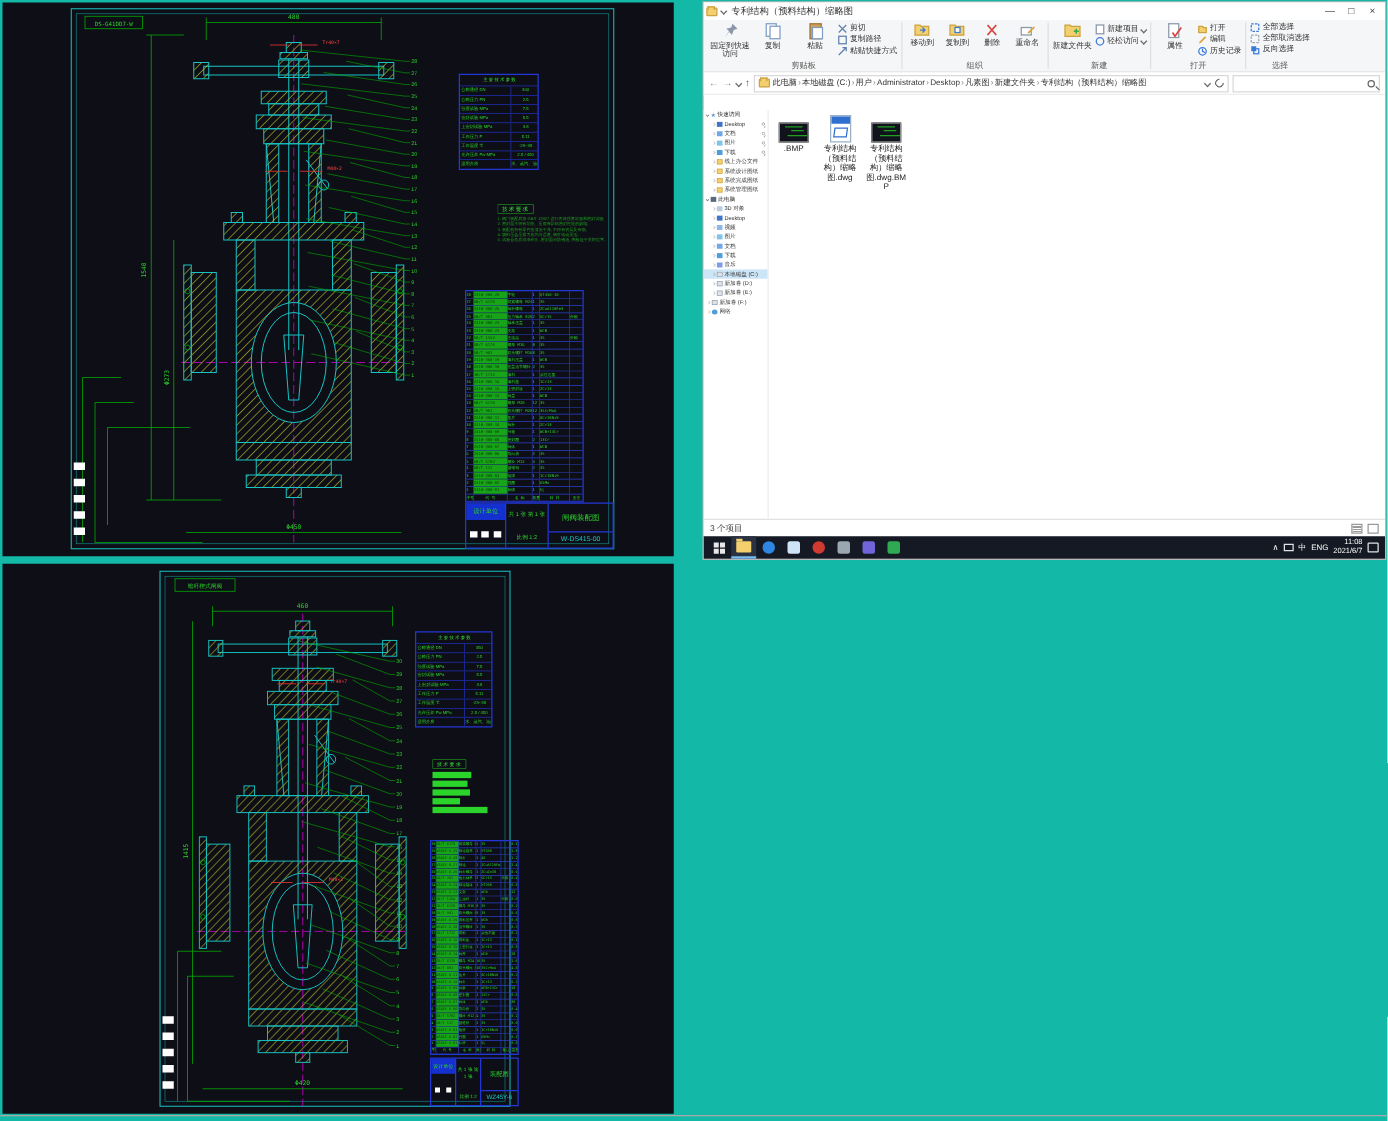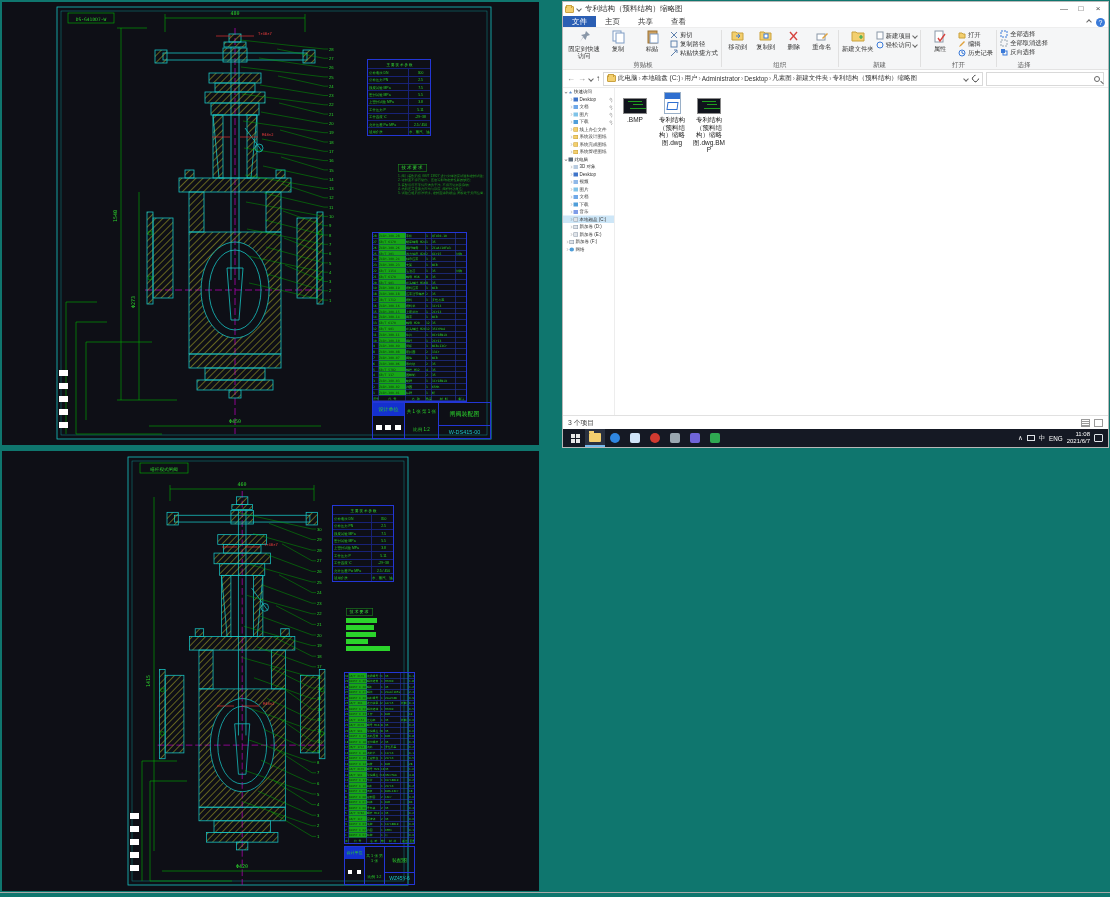--- a/index.html
+++ b/index.html
@@ -1,18 +1,18 @@
 <!DOCTYPE html>
 <html><head>
 <meta charset="utf-8">
 <style>
   *{margin:0;padding:0;box-sizing:border-box}
   html,body{background:#fff}
   body{font-family:"Liberation Sans",sans-serif}
-  .page{position:relative;width:1110px;height:897px;background:#0f766e;overflow:hidden}
+  .page{position:relative;width:1110px;height:897px;background:#14b8a6;overflow:hidden}
 
   
   .cad-panel{position:absolute;left:2px;width:537px;background:#0e0f16;overflow:hidden}
   #cad-top{top:2px;height:443px}
   #cad-bottom{top:451px;height:440px}
   .cad-panel svg{position:absolute;left:0;top:0}
   .cy{stroke:#17c3c3;fill:none;stroke-width:.8}
   .hz{fill:url(#hz);stroke:#17c3c3;stroke-width:.8}
   .mg{stroke:#c400c4;stroke-width:.7;stroke-dasharray:7 3;fill:none}
   .gn{stroke:#00b400;fill:none;stroke-width:.6}
@@ -1096,30 +1096,20 @@
         <span class="mini-folder"></span>
         <span class="chev"></span>
       </div>
       <div class="title-text">专利结构（预料结构）缩略图</div>
       <div class="winbtns">
         <div class="winbtn">—</div>
         <div class="winbtn">□</div>
         <div class="winbtn">×</div>
       </div>
     </div>
-    <div class="tabs">
-      <div class="tab file">文件</div>
-      <div class="tab">主页</div>
-      <div class="tab">共享</div>
-      <div class="tab">查看</div>
-      <div class="tab-right">
-        <span class="chev" style="transform:rotate(-135deg)"></span>
-        <span class="help-q">?</span>
-      </div>
-    </div>
     <div class="ribbon">
       <div class="rgroup">
         <div class="rbody">
           <div class="rbig">
             <span class="ric"><svg width="13" height="14" viewBox="0 0 13 14">
                   <path d="M8 1l4 4-3 1-1.5 4L5 7 2 12l3.5-5L3 5l4-1z" fill="#8a97a8"></path>
                 </svg></span>
             <span class="rlbl">固定到快速访问</span>
           </div>
           <div class="rbig">

